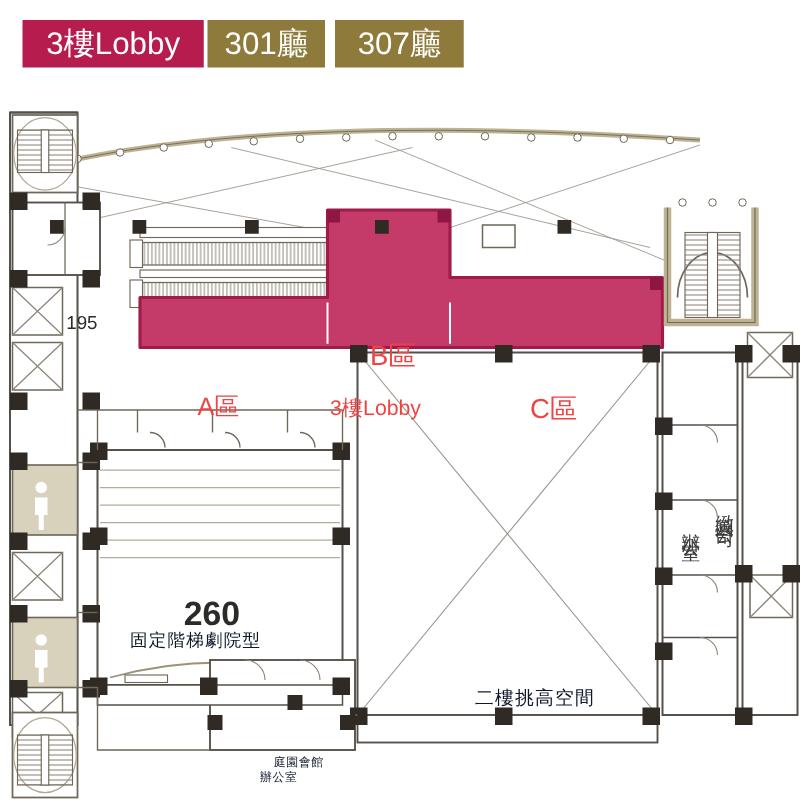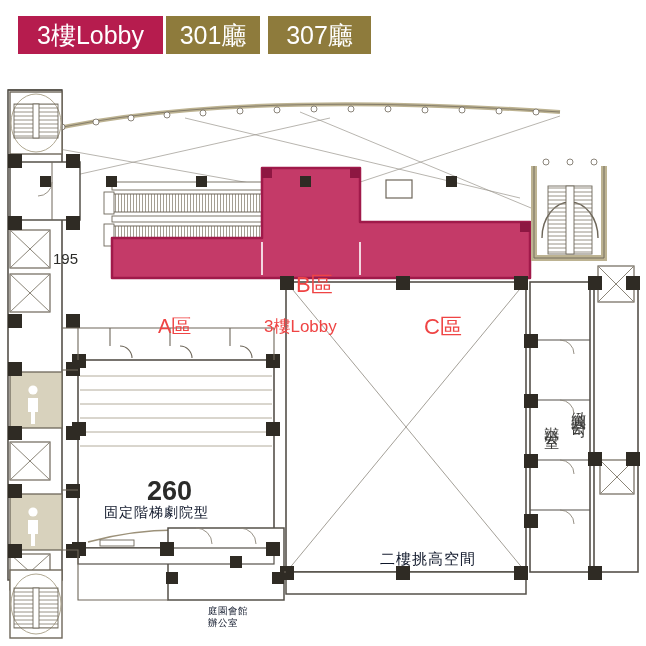--- a/index.html
+++ b/index.html
@@ -38,21 +38,21 @@
   #lbl-lobby{left:264px;top:248px;font-size:17px;}
 
   .darklabel{
     position:absolute;color:#0f172a;white-space:nowrap;
     pointer-events:none;line-height:1.15;text-align:center;
   }
   #lbl-301{left:147px;top:406px;font-size:27px;font-weight:bold;color:#2b2b29;}
   #lbl-301sub{left:104px;top:434px;font-size:14px;letter-spacing:1px;}
   #lbl-atrium{left:364px;top:480px;font-size:15px;letter-spacing:1px;margin-left:16px;}
   #lbl-307{left:53px;top:180px;font-size:15px;color:#2b2b29;}
-  #lbl-garden1{left:208px;top:536px;font-size:9.5px;letter-spacing:.5px;}
+  #lbl-garden1{left:219px;top:536px;font-size:9.5px;letter-spacing:.5px;}
   #lbl-garden2{left:208px;top:548px;font-size:9.5px;letter-spacing:.5px;}
 
   .vlabel{
     position:absolute;color:#3a3a38;writing-mode:vertical-rl;
     text-orientation:upright;line-height:1.25;letter-spacing:4px;
     font-size:15px;pointer-events:none;
   }
   #lbl-office{left:542px;top:344px;}
   #lbl-company{left:569px;top:330px;}
 </style>

